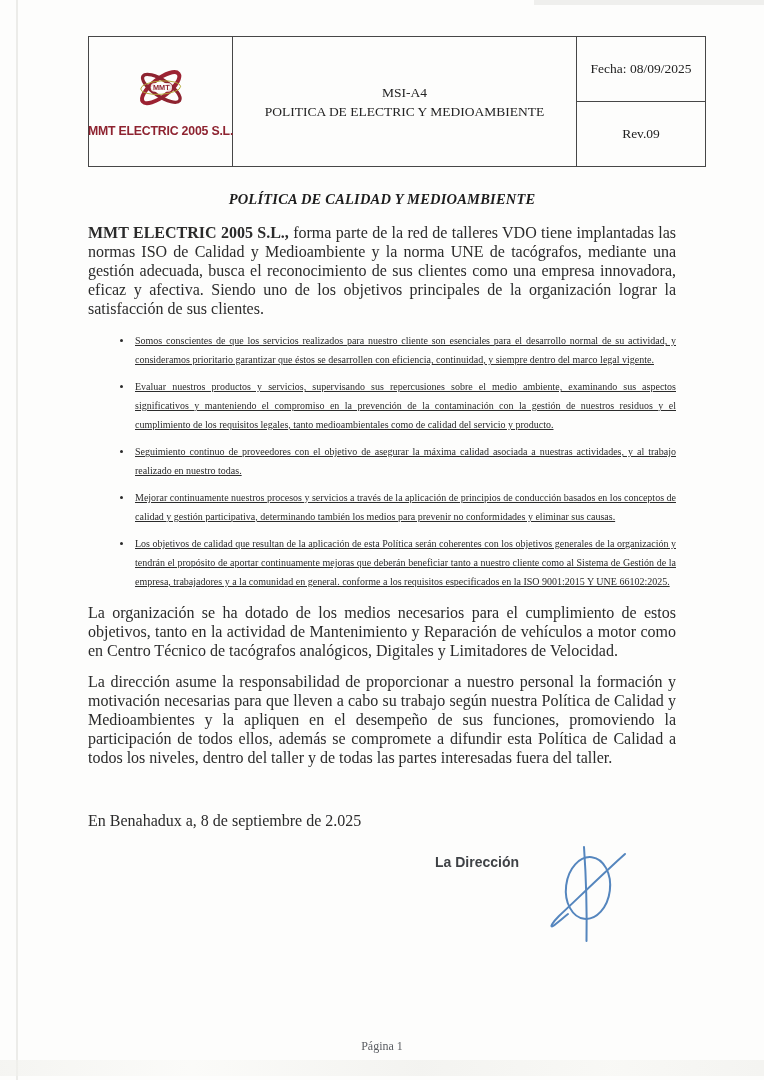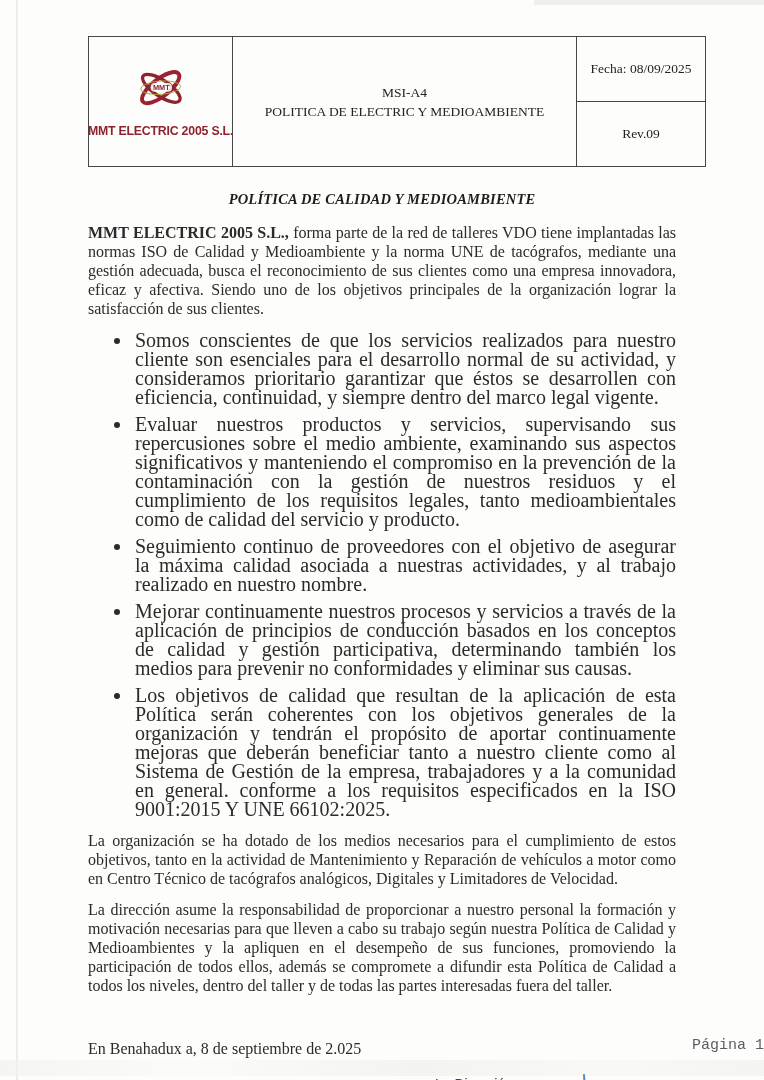--- a/index.html
+++ b/index.html
@@ -55,36 +55,36 @@
     margin: 24px 0 0 0; color: #1d1d1d; letter-spacing: .2px; font-style: italic;
   }
   p.body-par {
     margin: 12px 0 0 0; font-size: 16px; line-height: 19px;
     text-align: justify;
   }
   p.first-par { margin-top: 15px; }
   .bold-lead { font-weight: bold; }
   ul.bullet-list { margin: 13px 0 0 0; padding: 0 0 0 45px; }
   ul.bullet-list li {
-    font-size: 20px; line-height: 19px; text-align: justify;
-    margin-bottom: 8px; padding-left: 2px;
+    font-size: 10px; line-height: 19px; text-align: justify;
+    margin-bottom: 8px; padding-left: 2px; text-decoration: underline;
   }
   p.date-line { margin-top: 44px; text-align: left; }
   .sig-row { position: relative; height: 125px; margin-top: 14px; }
   .sig-label {
-    position: absolute; left: 347px; top: 4px;
+    position: absolute; left: 347px; top: 10px;
     font-family: "Liberation Sans", sans-serif;
-    font-size: 14px; color: #3f4246;
+    font-size: 14px; color: #3f4246; font-weight: bold;
   }
   .signature-svg { position: absolute; left: 453px; top: 0; }
   .page-footer {
     position: absolute; left: 0; right: 0; bottom: 26px;
-    text-align: right;
-    font-family: Liberation Mono, monospace;
-    font-size: 15px; color: #5a5d62;
+    text-align: center;
+    font-family: Liberation Serif, serif;
+    font-size: 12px; color: #5a5d62;
   }
 </style>
 </head>
 <body>
 
 <div class="scan-line-left"></div>
 <div class="scan-streak-top"></div>
 <div class="scan-smudge-bottom"></div>
 
 <div class="content">
@@ -121,21 +121,21 @@
     </table>
 
   <div class="doc-title">POLÍTICA DE CALIDAD Y MEDIOAMBIENTE</div>
 
   <p class="body-par first-par"><span class="bold-lead">MMT ELECTRIC 2005 S.L.,</span><span> forma parte de la red de talleres VDO tiene implantadas las normas ISO de Calidad y Medioambiente y la norma UNE de tacógrafos, mediante una gestión adecuada, busca el reconocimiento de sus clientes como una empresa innovadora, eficaz y afectiva. Siendo uno de los objetivos principales de la organización lograr la satisfacción de sus clientes.</span></p>
 
 
   <ul class="bullet-list">
     <li>Somos conscientes de que los servicios realizados para nuestro cliente son esenciales para el desarrollo normal de su actividad, y consideramos prioritario garantizar que éstos se desarrollen con eficiencia, continuidad, y siempre dentro del marco legal vigente.</li>
     <li>Evaluar nuestros productos y servicios, supervisando sus repercusiones sobre el medio ambiente, examinando sus aspectos significativos y manteniendo el compromiso en la prevención de la contaminación con la gestión de nuestros residuos y el cumplimiento de los requisitos legales, tanto medioambientales como de calidad del servicio y producto.</li>
-    <li>Seguimiento continuo de proveedores con el objetivo de asegurar la máxima calidad asociada a nuestras actividades, y al trabajo realizado en nuestro nombre.</li>
+    <li>Seguimiento continuo de proveedores con el objetivo de asegurar la máxima calidad asociada a nuestras actividades, y al trabajo realizado en nuestro todas.</li>
     <li>Mejorar continuamente nuestros procesos y servicios a través de la aplicación de principios de conducción basados en los conceptos de calidad y gestión participativa, determinando también los medios para prevenir no conformidades y eliminar sus causas.</li>
     <li>Los objetivos de calidad que resultan de la aplicación de esta Política serán coherentes con los objetivos generales de la organización y tendrán el propósito de aportar continuamente mejoras que deberán beneficiar tanto a nuestro cliente como al Sistema de Gestión de la empresa, trabajadores y a la comunidad en general. conforme a los requisitos especificados en la ISO 9001:2015 Y UNE 66102:2025.</li>
   </ul>
 
   <p class="body-par">La organización se ha dotado de los medios necesarios para el cumplimiento de estos objetivos, tanto en la actividad de Mantenimiento y Reparación de vehículos a motor como en Centro Técnico de tacógrafos analógicos, Digitales y Limitadores de Velocidad.</p>
 
   <p class="body-par">La dirección asume la responsabilidad de proporcionar a nuestro personal la formación y motivación necesarias para que lleven a cabo su trabajo según nuestra Política de Calidad y Medioambientes y la apliquen en el desempeño de sus funciones, promoviendo la participación de todos ellos, además se compromete a difundir esta Política de Calidad a todos los niveles, dentro del taller y de todas las partes interesadas fuera del taller.</p>
 
   <p class="body-par date-line">En Benahadux a, 8 de septiembre de 2.025</p>
 

